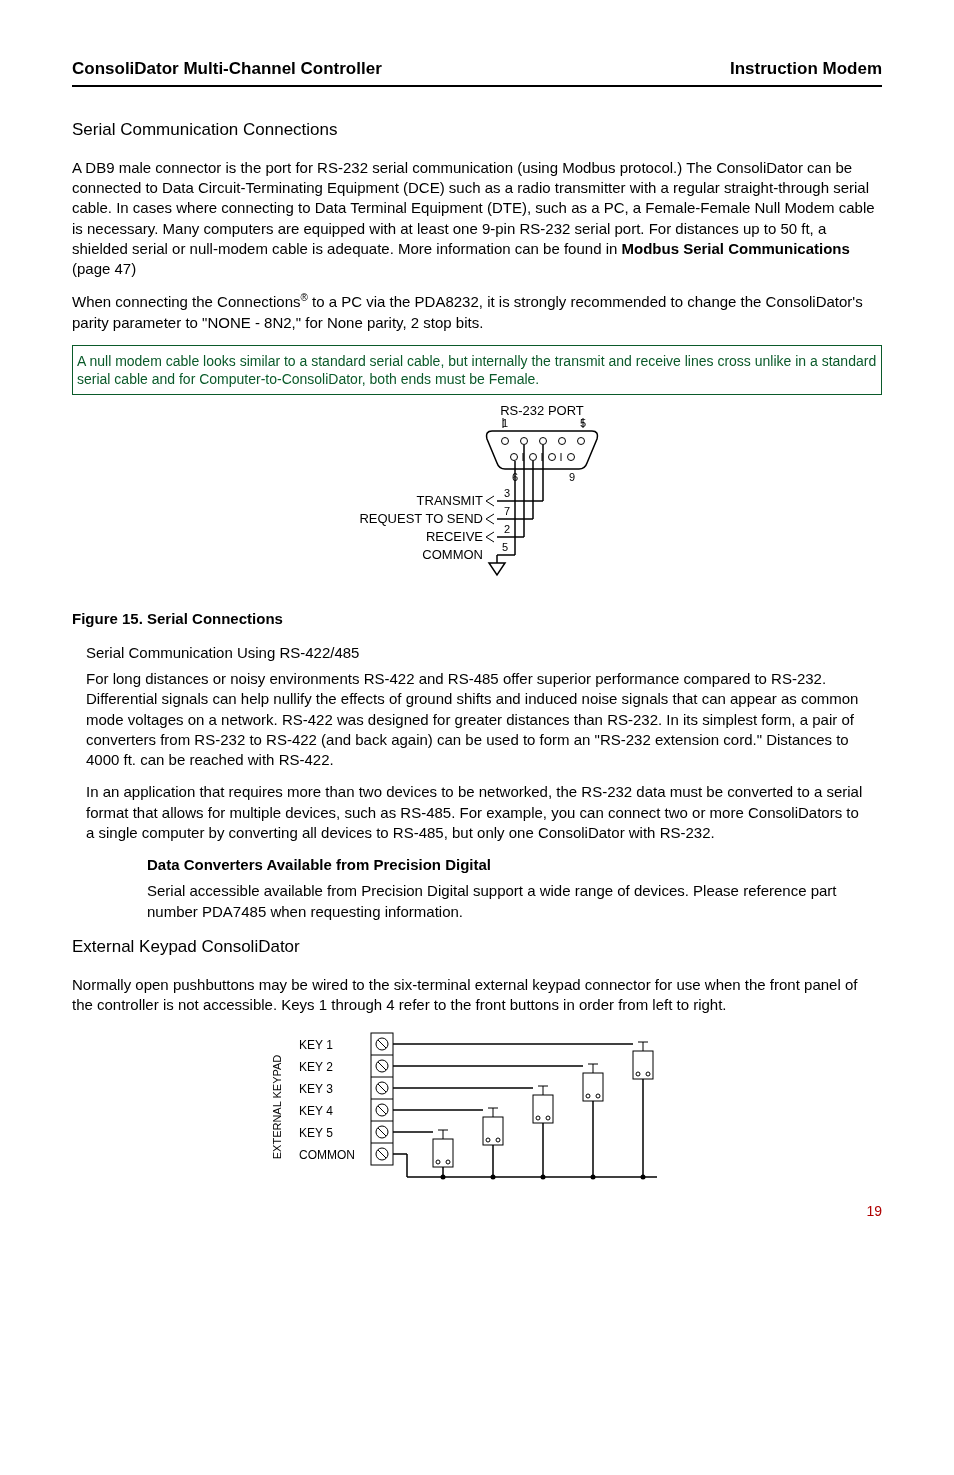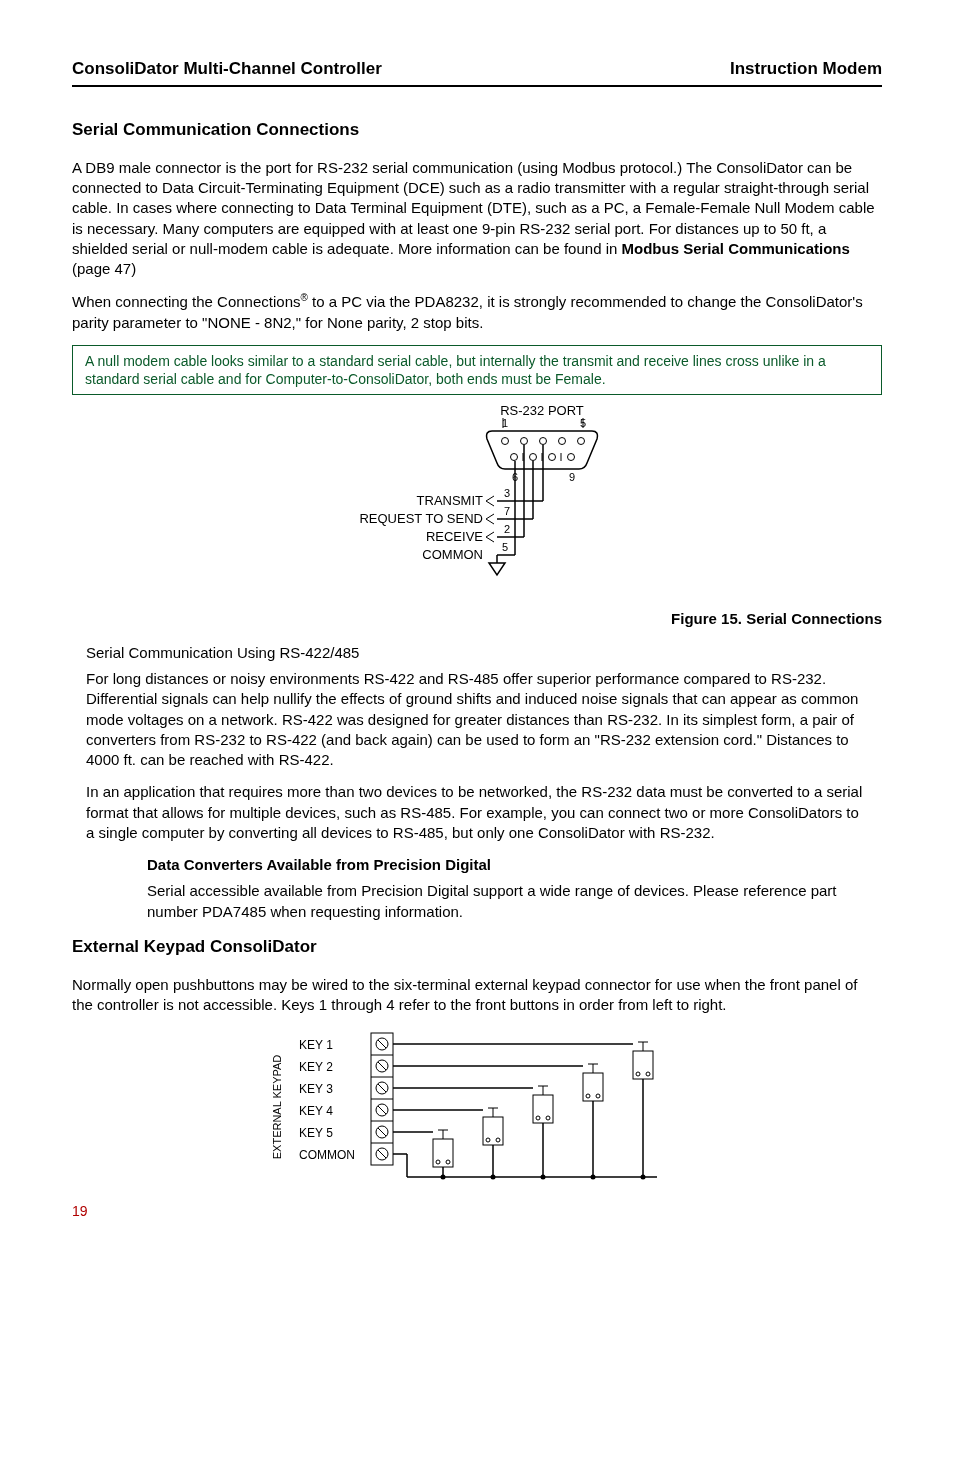--- a/index.html
+++ b/index.html
@@ -16,56 +16,56 @@
   .hdr {
     display: flex;
     justify-content: space-between;
     font-weight: bold;
     font-size: 17px;
     border-bottom: 2.5px solid #000;
     padding-bottom: 4px;
     margin-bottom: 32px;
   }
   .h2 {
-    font-weight: bold;
+    font-weight: normal;
     font-size: 17px;
     margin: 14px 0 16px 0;
   }
   .h3 {
     font-weight: normal;
     font-size: 15px;
     margin: 10px 0 6px 0;
   }
   .h4 {
     font-weight: bold;
     font-size: 15px;
     margin: 10px 0 6px 0;
   }
   p { margin: 0 0 12px 0; }
   sup { font-size: 10px; }
   .note-box {
     border: 1px solid #0a5a2a;
     color: #0a5a2a;
-    padding: 6px 12px;
+    padding: 6px 4px;
     font-size: 14px;
     margin: 8px 0 3px 0;
     line-height: 1.3;
   }
   .ind1 { margin-left: 14px; margin-right: 14px; }
   .ind2 { margin-left: 75px; margin-right: 30px; }
   .fig-cap {
-    text-align: right;
+    text-align: left;
     font-weight: bold;
     font-size: 15px;
     margin: 0 0 14px 0;
   }
   .svg-wrap { text-align: center; margin: 6px 0 2px 0; }
   .svg-wrap svg { display: inline-block; }
   .page-num {
-    text-align: left;
+    text-align: right;
     color: #b00000;
     font-size: 14px;
     margin-top: 10px;
   }
   svg text { font-family: Arial, Helvetica, sans-serif; }
 </style>
 </head>
 <body>
 
 <div class="hdr">

